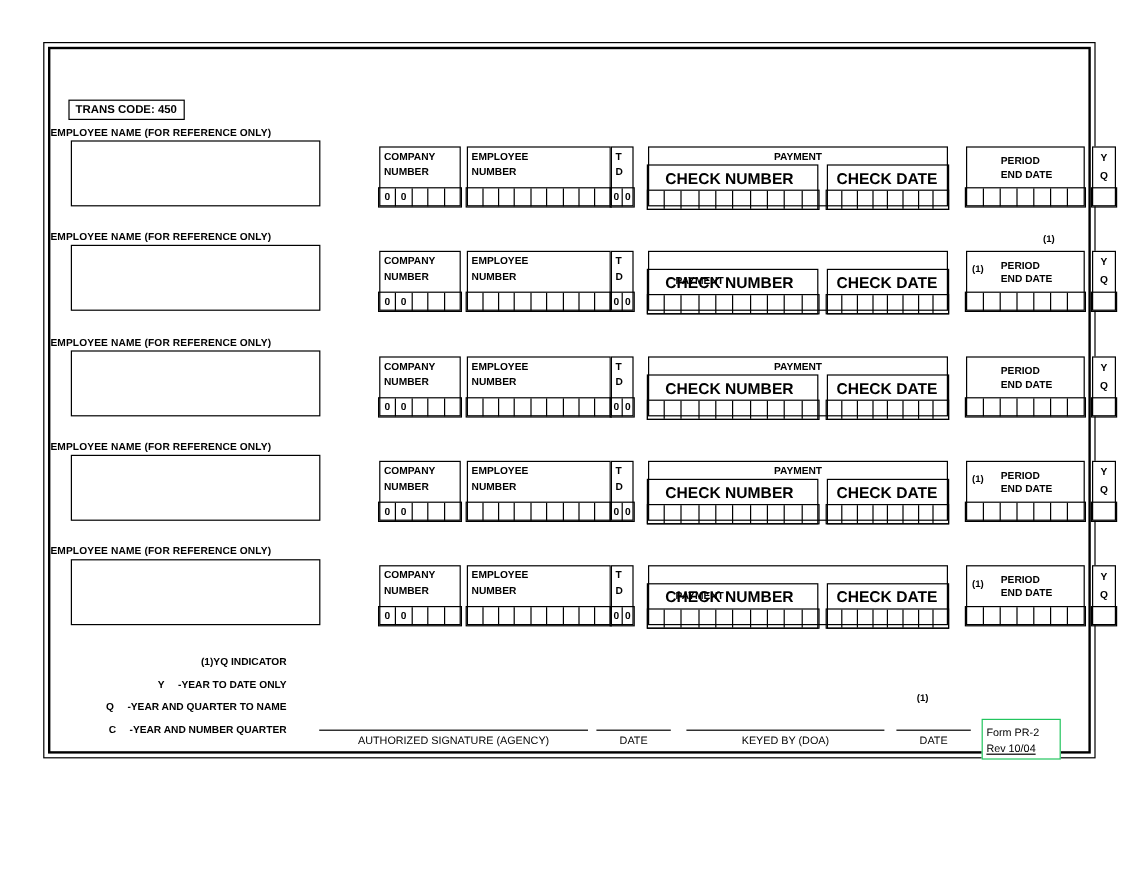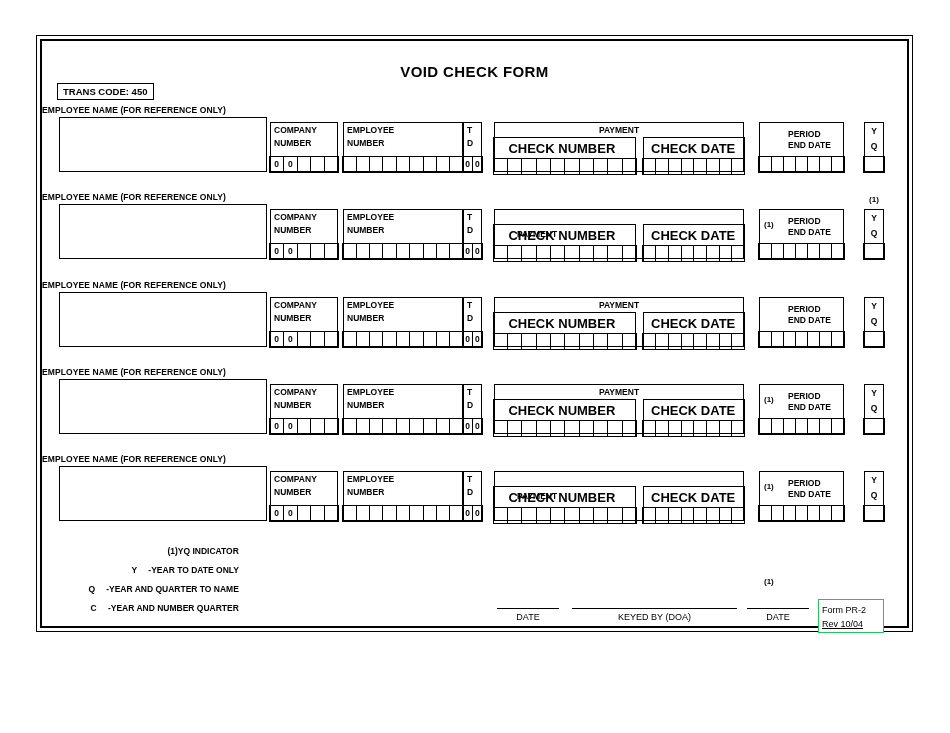--- a/index.html
+++ b/index.html
@@ -86,20 +86,21 @@
     box-sizing: border-box;
     background: #fff;
   }
 
   
   .fieldbox {
     position: absolute;
     border: 1.6px solid #000;
     box-sizing: border-box;
     background: #fff;
+    margin-left: 46px;
   }
   .fieldbox .fb-head {
     position: relative;
     font-size: 8.5px;
     font-weight: bold;
     line-height: 11px;
     padding: 2px 0 0 3px;
     white-space: nowrap;
   }
   .cells {
@@ -161,21 +162,21 @@
     position: absolute;
     top: 3px;
     font-size: 13px;
     font-weight: bold;
     white-space: nowrap;
   }
   .chknum-sub .sub-label { left: 14px; }
   .chkdate-sub .sub-label { left: 7px; }
 
   
-  .period-box { left: 717px; top: 17px; width: 85px; height: 50px; }
+  .period-box { left: 717px; top: 17px; width: 99px; height: 50px; }
   .period-label-txt { position: absolute; left: 28px; top: 6px; font-size:8.5px; font-weight:bold; line-height:11px; }
   .note-mark {
     position: absolute;
     font-size: 8px;
     font-weight: bold;
   }
   .period-note { left: 4px; top: 10px; }
 
   
   .yq-box { left: 822px; top: 17px; width: 20px; height: 50px; }
@@ -244,21 +245,20 @@
     background: #fff;
   }
   #form-id-box .rev { text-decoration: underline; }
 </style>
 </head>
 <body>
 
 <div id="page-frame">
   <div id="page-frame-inner">
 
-    <div id="form-title">VOID CHECK FORM</div>
 
     <div id="trans-code-box">TRANS CODE: 450</div>
 
     <div id="rows-host">
         <div class="emp-row" style="top: 64px;">
           <div class="emp-name-label">EMPLOYEE NAME (FOR REFERENCE ONLY)</div>
           <div class="emp-name-box"></div>
           <div class="fieldbox company-box">
             <div class="fb-head">COMPANY</div>
             <div class="fb-head">NUMBER</div>
@@ -737,20 +737,24 @@
       <div class="legend-row indent">
         <span class="lg-key">Q</span><span class="lg-dash">-</span><span>YEAR AND QUARTER TO NAME</span>
       </div>
       <div class="legend-row indent">
         <span class="lg-key">C</span><span class="lg-dash">-</span><span>YEAR AND NUMBER QUARTER</span>
       </div>
     </div>
 
     <div class="note-mark" id="footer-note">(1)</div>
 
+    <div class="sig" id="sig-auth">
+      <div class="sig-line"></div>
+      <div class="sig-cap">AUTHORIZED SIGNATURE (AGENCY)</div>
+    </div>
     <div class="sig" id="sig-date1">
       <div class="sig-line"></div>
       <div class="sig-cap">DATE</div>
     </div>
     <div class="sig" id="sig-keyed">
       <div class="sig-line"></div>
       <div class="sig-cap">KEYED BY (DOA)</div>
     </div>
     <div class="sig" id="sig-date2">
       <div class="sig-line"></div>

